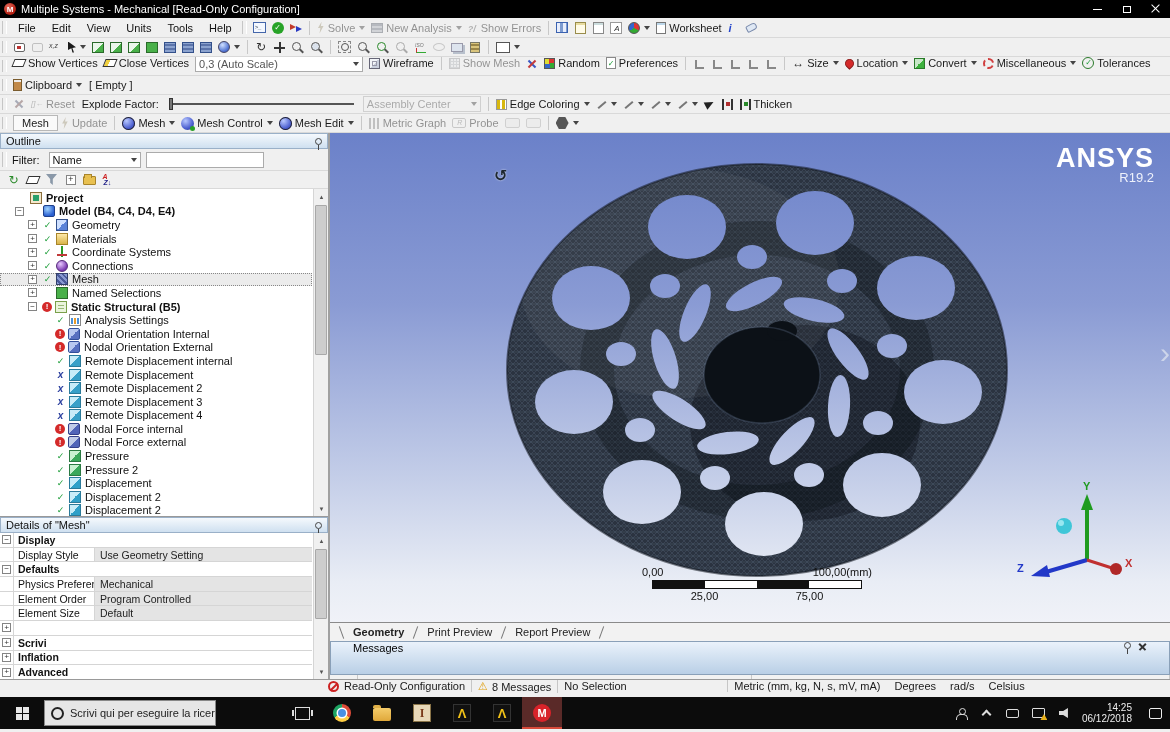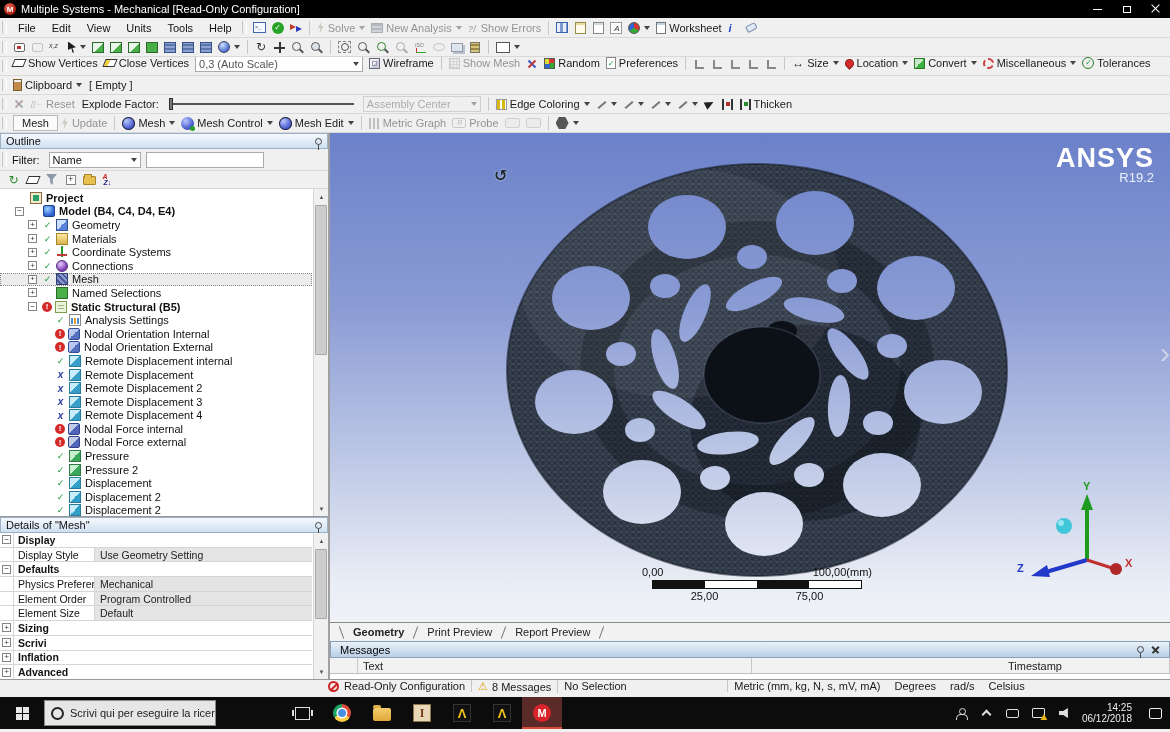--- a/index.html
+++ b/index.html
@@ -224,21 +224,21 @@
   .rb25{left:25%}.rb75{left:75%}
   .triad{position:absolute;right:28px;bottom:42px}
 
   
   .tabbar{height:19px;background:#f2f2f2;border-top:1px solid #8a8a8a;display:flex;align-items:center;padding-left:10px;font-size:11px;flex:none}
   .slant{width:1px;height:13px;background:#777;transform:rotate(20deg);margin:0 1px;flex:none}
   .slant.first{transform:rotate(-20deg)}
   .tab{padding:1px 10px 2px;color:#222}
   .tab.active{font-weight:bold}
   .msgs{flex:1;display:flex;flex-direction:column;background:#fff;min-height:0}
-  .msghead{height:17px;background:linear-gradient(#eaf2fb,#b9cfe6);border:1px solid #8aa0b8;display:flex;align-items:center;padding:0 9px;font-size:11px;flex:none}
+  .msghead{height:34px;background:linear-gradient(#eaf2fb,#b9cfe6);border:1px solid #8aa0b8;display:flex;align-items:flex-start;padding:0 22px;font-size:11px;flex:none}
   .msghead .sp{flex:1}
   .mcols{height:16px;display:flex;background:#f2f2f2;border-bottom:1px solid #c0c0c0;font-size:11px;flex:none}
   .mcol{border-right:1px solid #c8c8c8;display:flex;align-items:center;padding-left:5px;color:#222;overflow:hidden;white-space:nowrap}
   .mbody{flex:1;background:#fff}
 
   
   .status{height:18px;background:#f0f0f0;border-top:1px solid #999;display:flex;font-size:11px;color:#1a1a1a;flex:none;align-items:flex-start}
   .sseg{display:flex;align-items:center;padding:0 6px;border-right:1px solid #c6c6c6;white-space:nowrap;overflow:hidden}
   .s0{width:322px;flex:none;border-right:1px solid #aaa}
   .ssel{width:170px;flex:none}
@@ -874,21 +874,20 @@
               </div>
               <div class="drow">
                 <span class="dgut"></span>
                 <span class="dlab">Element Size</span>
                 <span class="dval">Default</span>
               </div>
               <div class="drow">
                 <span class="dgut">
                   <i class="dexp">+</i>
                 </span>
-                <span class="dsl">Sizing</span>
               </div>
               <div class="drow">
                 <span class="dgut">
                   <i class="dexp">+</i>
                 </span>
                 <span class="dsl">Scrivi</span>
               </div>
               <div class="drow">
                 <span class="dgut">
                   <i class="dexp">+</i>

